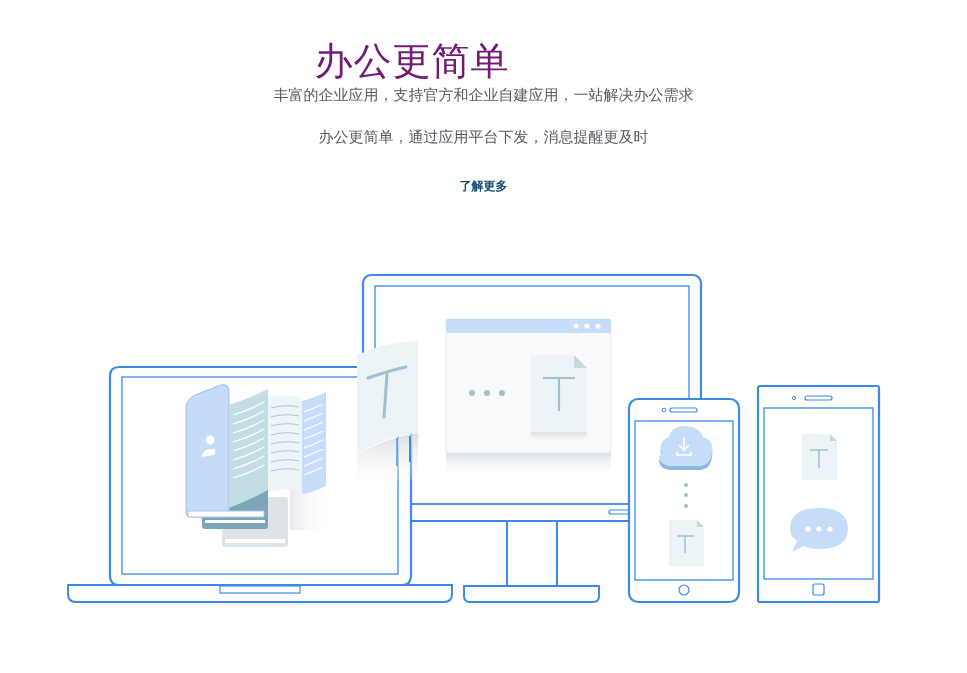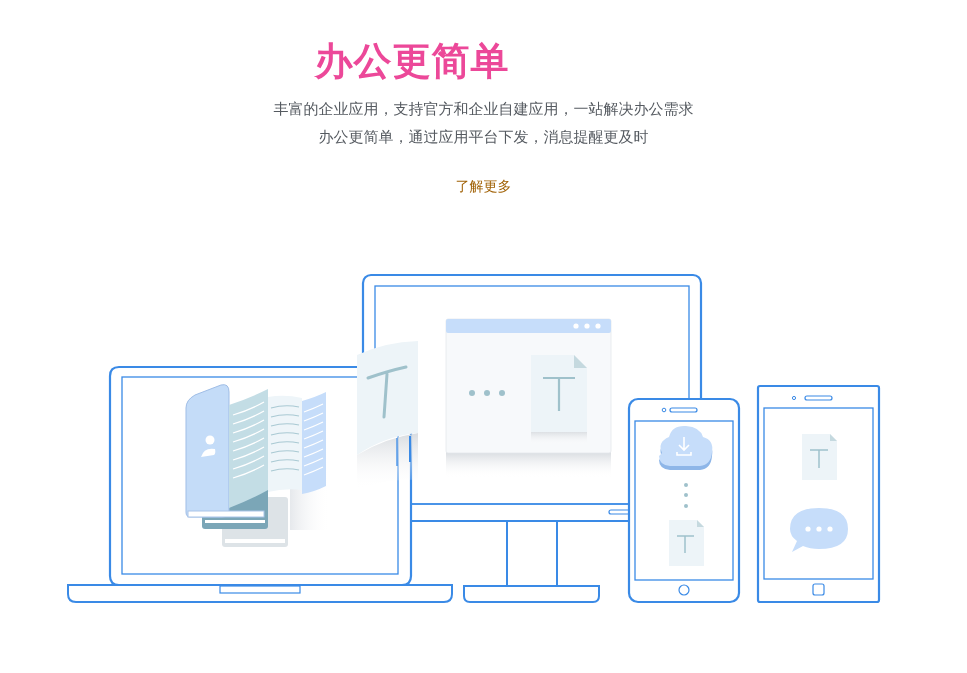--- a/index.html
+++ b/index.html
@@ -1,25 +1,25 @@
 <!DOCTYPE html>
 <html><head>
   <meta charset="utf-8">
   <style>
     html, body { margin: 0; padding: 0; background: #ffffff; }
     body { width: 967px; height: 673px; position: relative; overflow: hidden;
            font-family: "DejaVu Sans", "Liberation Sans", sans-serif; }
     .hero { position: absolute; left: 0; top: 0; width: 967px; text-align: center; }
     .title { position: absolute; left: 0; width: 824px; top: 36px; font-size: 38px; line-height: 50px;
-             color: #ec4899; letter-spacing: 1px; margin: 0; font-weight: bold; }
+             color: #701a75; letter-spacing: 1px; margin: 0; font-weight: normal; }
     .desc { position: absolute; left: 0; width: 967px; font-size: 15px; line-height: 20px; color: #555a60; }
-    .desc1 { top: 99px; }
+    .desc1 { top: 85px; }
     .desc2 { top: 127px; }
-    .more { position: absolute; left: 0; width: 967px; top: 176px; font-size: 14px; line-height: 20px;
-            color: #a16207; text-decoration: none; }
+    .more { position: absolute; left: 0; width: 967px; top: 176px; font-size: 12px; line-height: 20px;
+            color: #0c4a6e; text-decoration: none; font-weight: bold; }
     .more span { cursor: pointer; }
     .illus { position: absolute; left: 0; top: 0; width: 967px; height: 673px; }
   </style>
 </head>
 <body>
 
 <div class="hero">
   <h1 class="title">办公更简单</h1>
   <div class="desc desc1">丰富的企业应用，支持官方和企业自建应用，一站解决办公需求</div>
   <div class="desc desc2">办公更简单，通过应用平台下发，消息提醒更及时</div>

